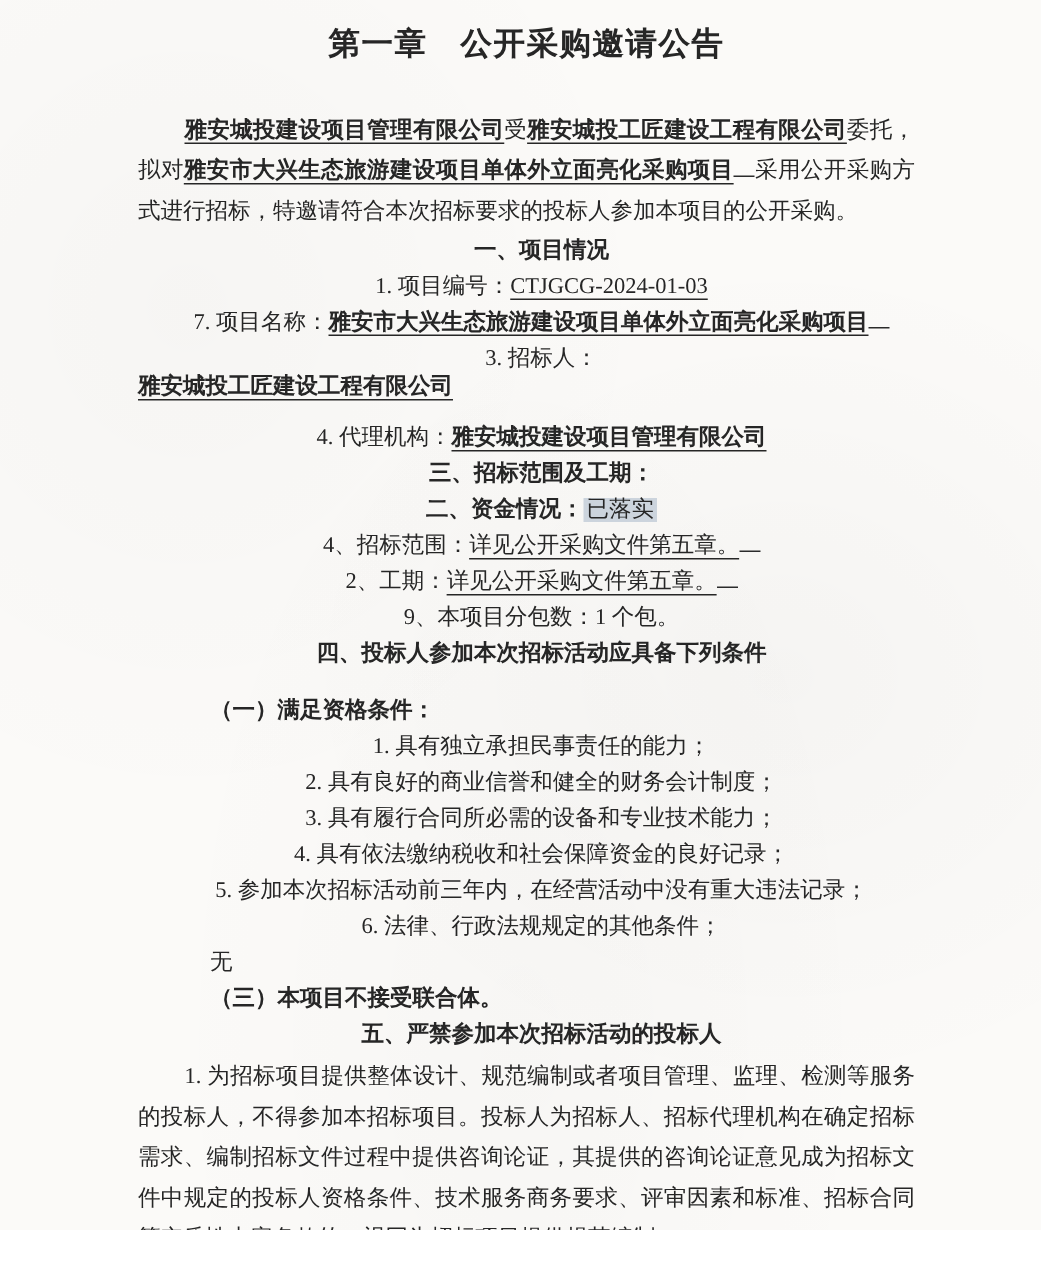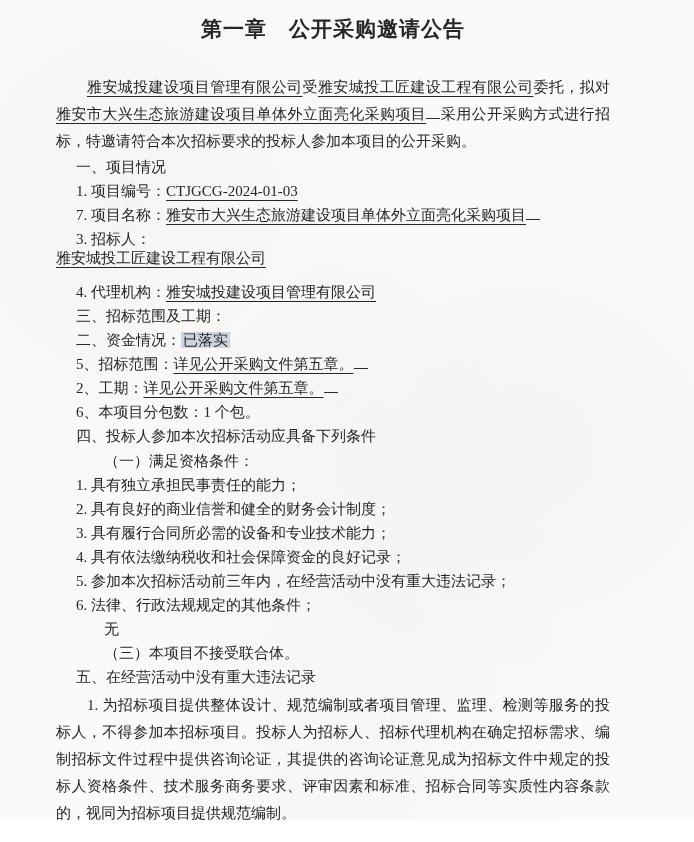--- a/index.html
+++ b/index.html
@@ -6,21 +6,21 @@
     margin: 0;
     padding: 0;
     background: #ffffff;
   }
   .page {
     position: relative;
     width: 694px;
     height: 820px;
     margin: 0;
     box-sizing: border-box;
-    padding: 14px 84px 0 56px;
+    padding: 14px 84px 0 92px;
     overflow: hidden;
     background:
       radial-gradient(ellipse at 18% 25%, rgba(0,0,0,0.018), transparent 40%),
       radial-gradient(ellipse at 75% 55%, rgba(0,0,0,0.022), transparent 45%),
       radial-gradient(ellipse at 50% 85%, rgba(0,0,0,0.015), transparent 50%),
       #fbfaf8;
     font-family: "Liberation Serif", "DejaVu Serif", serif;
     color: #262626;
     -webkit-font-smoothing: antialiased;
   }
@@ -44,43 +44,43 @@
     line-height: 27px;
     text-align: justify;
     margin: 3px 0 0 0;
     text-indent: 31px;
   }
   .line {
     font-size: 15px;
     line-height: 24px;
     white-space: nowrap;
   }
-  .ind1 { margin-left: 20px; }   
+  .ind1 { margin-left: 20px; text-align: center; }   
   .ind2 { margin-left: 48px; }   
   .flush { margin-left: 0; }
-  .bold { font-weight: normal; }
+  .bold { font-weight: bold; }
   .ul {
     text-decoration: underline;
     text-decoration-thickness: 1px;
     text-underline-offset: 4px;
   }
   .tail {
     display: inline-block;
     width: 14px;
     height: 1em;
     border-bottom: 1px solid #2b2b2b;
     vertical-align: baseline;
   }
   .hl {
     background: #ccd4dd;
     padding: 0 2px;
   }
   .tight-top { margin-top: -5px; }
   .gap-top { margin-top: 10px; }
-  .gap-top-sm { margin-top: 1px; }
+  .gap-top-sm { margin-top: 14px; }
 </style>
 </head>
 <body>
 
 <div class="page">
 
   <h1 class="doc-title">第一章　公开采购邀请公告</h1>
 
   <p class="para"><span class="bold ul">雅安城投建设项目管理有限公司</span><span>受</span><span class="bold ul">雅安城投工匠建设工程有限公司</span><span>委托，拟对</span><span class="bold ul">雅安市大兴生态旅游建设项目单体外立面亮化采购项目</span><span class="tail"></span><span>采用公开采购方式进行招标，特邀请符合本次招标要求的投标人参加本项目的公开采购。</span></p>
 
@@ -93,37 +93,37 @@
   <div class="line ind1"><span>3. 招标人：</span></div>
 
   <div class="line flush tight-top"><span class="bold ul">雅安城投工匠建设工程有限公司</span></div>
 
   <div class="line ind1 gap-top"><span>4. 代理机构：</span><span class="bold ul">雅安城投建设项目管理有限公司</span></div>
 
   <div class="line ind1 bold">三、招标范围及工期：</div>
 
   <div class="line ind1"><span class="bold">二、资金情况：</span><span class="hl">已落实</span></div>
 
-  <div class="line ind1"><span>5、招标范围：</span><span class="ul">详见公开采购文件第五章。</span><span class="tail"></span></div>
+  <div class="line ind1"><span>4、招标范围：</span><span class="ul">详见公开采购文件第五章。</span><span class="tail"></span></div>
 
   <div class="line ind1"><span>2、工期：</span><span class="ul">详见公开采购文件第五章。</span><span class="tail"></span></div>
 
-  <div class="line ind1"><span>6、本项目分包数：</span><span>1 个包。</span></div>
+  <div class="line ind1"><span>9、本项目分包数：</span><span>1 个包。</span></div>
 
   <div class="line ind1 bold">四、投标人参加本次招标活动应具备下列条件</div>
 
   <div class="line ind2 bold gap-top-sm">（一）满足资格条件：</div>
 
   <div class="line ind1">1. 具有独立承担民事责任的能力；</div>
   <div class="line ind1">2. 具有良好的商业信誉和健全的财务会计制度；</div>
   <div class="line ind1">3. 具有履行合同所必需的设备和专业技术能力；</div>
   <div class="line ind1">4. 具有依法缴纳税收和社会保障资金的良好记录；</div>
   <div class="line ind1">5. 参加本次招标活动前三年内，在经营活动中没有重大违法记录；</div>
   <div class="line ind1">6. 法律、行政法规规定的其他条件；</div>
 
   <div class="line ind2">无</div>
   <div class="line ind2 bold">（三）本项目不接受联合体。</div>
 
-  <div class="line ind1 bold">五、在经营活动中没有重大违法记录</div>
+  <div class="line ind1 bold">五、严禁参加本次招标活动的投标人</div>
 
   <p class="para-5">1. 为招标项目提供整体设计、规范编制或者项目管理、监理、检测等服务的投标人，不得参加本招标项目。投标人为招标人、招标代理机构在确定招标需求、编制招标文件过程中提供咨询论证，其提供的咨询论证意见成为招标文件中规定的投标人资格条件、技术服务商务要求、评审因素和标准、招标合同等实质性内容条款的，视同为招标项目提供规范编制。</p>
 
 </div>
 
 </body></html>

